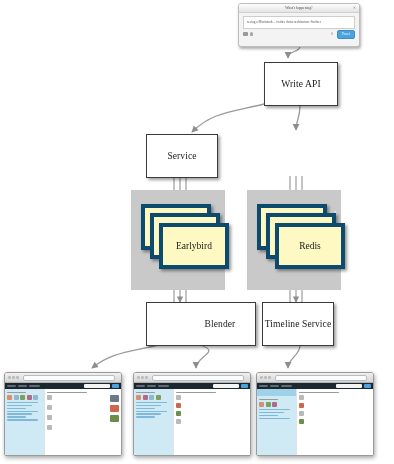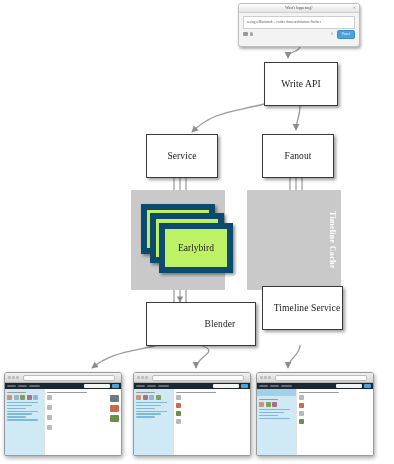--- a/index.html
+++ b/index.html
@@ -47,22 +47,22 @@
     letter-spacing:.3px;
     white-space:nowrap;
     writing-mode:vertical-rl;
     text-orientation:mixed;
   }
 
   
   .stack{position:absolute;z-index:5;}
   .stack .card{
     position:absolute;
-    background:#bef264;
-    border:6px solid #0c4a6e;
+    background:#fef9c3;
+    border:4px solid #0c4a6e;
     box-shadow:2px 2px 3px rgba(0,0,0,.42);
   }
   .stack .card.front{
     display:flex;align-items:center;justify-content:center;
     font-size:9.5px;color:#1a1a1a;
   }
 
   
   .compose{
     position:absolute;
@@ -267,38 +267,42 @@
   </div>
 
   <div class="node" style="left:264px;top:62px;width:72px;height:42px;">
     <span>Write API</span>
   </div>
 
   <div class="node" style="left:146px;top:134px;width:70px;height:42px;">
     <span>Service</span>
   </div>
 
-  <div class="node" style="left:262px;top:134px;width:70px;height:42px;">
-    <span>Fanout</span>
-  </div>
 
   <div class="stack" style="left:141px;top:204px;width:80px;height:62px;">
     <div class="card" style="left:0;top:0;width:62px;height:38px;"></div>
     <div class="card" style="left:9px;top:9px;width:62px;height:38px;"></div>
     <div class="card front" style="left:18px;top:19px;width:62px;height:38px;">
       <span>Earlybird</span>
     </div>
   </div>
 
+  <div class="stack" style="left:257px;top:204px;width:80px;height:62px;">
+    <div class="card" style="left:0;top:0;width:62px;height:38px;"></div>
+    <div class="card" style="left:9px;top:9px;width:62px;height:38px;"></div>
+    <div class="card front" style="left:18px;top:19px;width:62px;height:38px;">
+      <span>Redis</span>
+    </div>
+  </div>
 
   <div class="node" style="left:146px;top:302px;width:70px;height:42px;padding-left:38px;">
     <span>Blender</span>
   </div>
 
-  <div class="node" style="left:262px;top:286px;width:70px;height:42px;padding-left:9px;">
+  <div class="node" style="left:262px;top:302px;width:70px;height:42px;">
     <span>Timeline Service</span>
   </div>
 
   <div class="browser" style="left:4px;top:372px;width:116px;height:82px;">
     <div class="bw-chrome">
       <span class="bw-dot"></span>
       <span class="bw-dot"></span>
       <span class="bw-dot"></span>
       <span class="bw-url"></span>
     </div>

